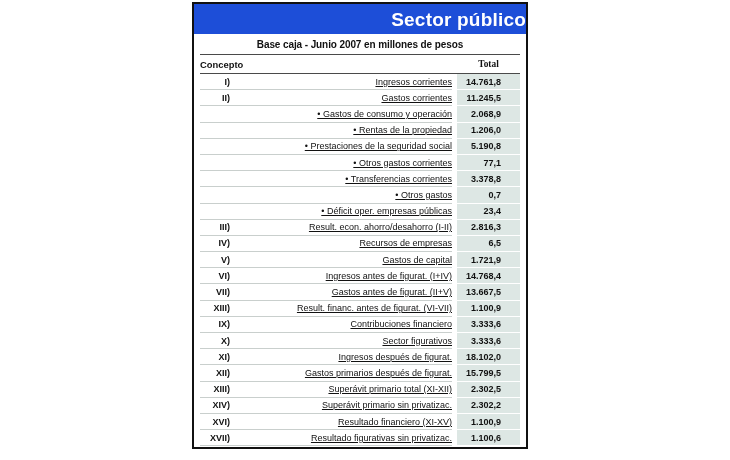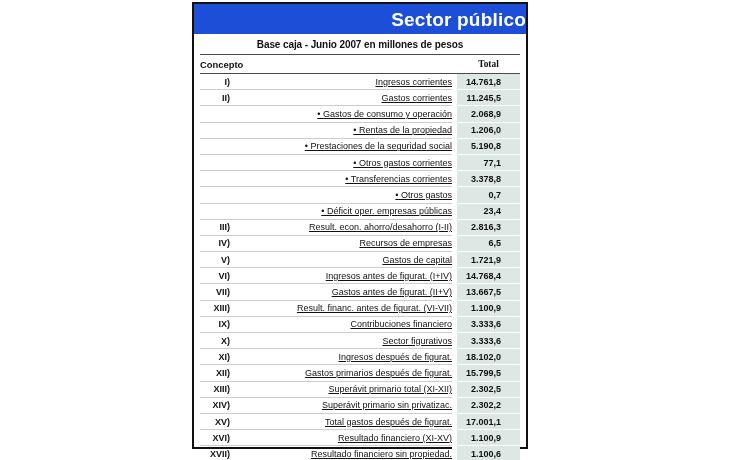--- a/index.html
+++ b/index.html
@@ -276,34 +276,28 @@
               <td class="gap"></td>
               <td class="val">2.302,5</td>
             </tr>
             <tr>
               <td class="num">XIV)</td>
               <td class="desc">Superávit primario sin privatizac.</td>
               <td class="gap"></td>
               <td class="val">2.302,2</td>
             </tr>
             <tr>
-              <td class="num">XV)</td>
-              <td class="desc">Total gastos después de figurat.</td>
-              <td class="gap"></td>
-              <td class="val">17.001,1</td>
-            </tr>
-            <tr>
               <td class="num">XVI)</td>
               <td class="desc">Resultado financiero (XI-XV)</td>
               <td class="gap"></td>
               <td class="val">1.100,9</td>
             </tr>
             <tr>
               <td class="num">XVII)</td>
-              <td class="desc">Resultado financiero sin propiedad.</td>
+              <td class="desc">Resultado figurativas sin privatizac.</td>
               <td class="gap"></td>
               <td class="val">1.100,6</td>
             </tr>
           </tbody>
       </table>
     </div>
 
   </div>
 
 </div>

